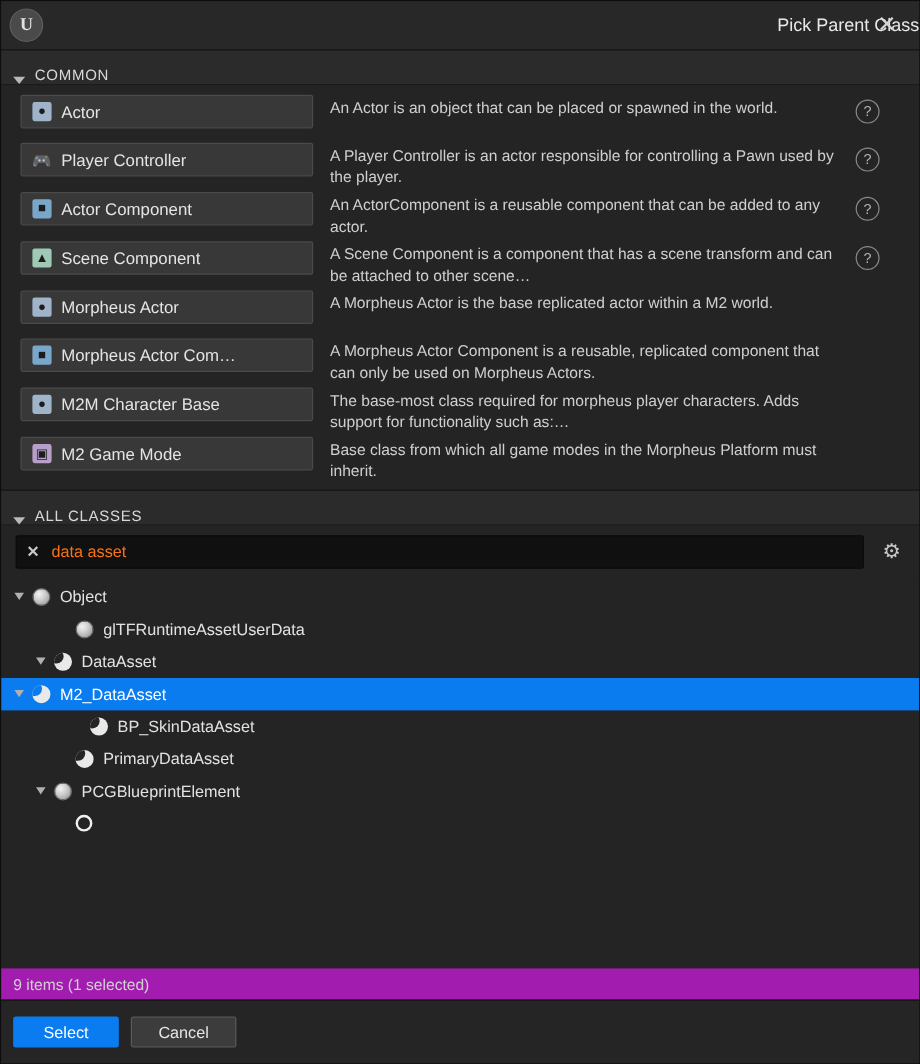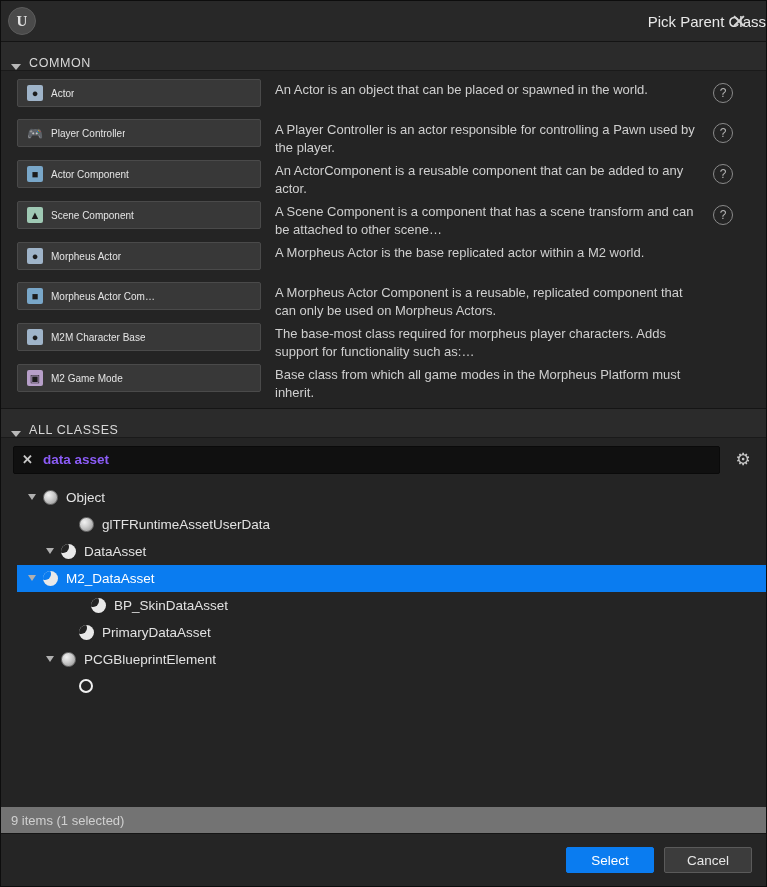--- a/index.html
+++ b/index.html
@@ -115,21 +115,21 @@
   }
   .class-btn .ico {
     width: 18px; height: 18px;
     margin-right: 7px;
     display: flex; align-items: center; justify-content: center;
     font-size: 13px;
     color: #cfcfcf;
     flex: none;
   }
   .class-btn .lbl {
-    font-size: 10px;
+    font-size: 14px;
     color: #e4e4e4;
     white-space: nowrap;
     overflow: hidden;
   }
   .desc {
     flex: 1;
     font-size: 13px;
     color: #cfcfcf;
     line-height: 1.35;
     padding-top: 2px;
@@ -166,44 +166,42 @@
     align-items: center;
     padding-left: 8px;
   }
   .search-clear {
     color: #c9c9c9;
     font-size: 13px;
     margin-right: 10px;
     font-weight: bold;
   }
   .search-value {
-    color: #8b5cf6;
+    color: #f97316;
     font-size: 13.5px;
-    font-weight: bold;
   }
   .gear {
     width: 26px; height: 26px;
     margin-left: 10px;
     display: flex; align-items: center; justify-content: center;
     color: #c8c8c8;
     font-size: 17px;
   }
   
   .tree {
     background: #242424;
     flex: 1;
     overflow: hidden;
     padding-top: 2px;
   }
   .tree-row {
     display: flex;
     align-items: center;
     height: 27px;
     padding-left: 8px;
-    margin-left: 16px;
   }
   .tree-row.selected {
     background: #0a7cf0;
   }
   .tw {
     width: 14px; height: 14px;
     display: flex; align-items: center; justify-content: center;
     flex: none;
     margin-right: 2px;
   }
@@ -227,31 +225,31 @@
   }
   .tree-row.selected .tree-label { color: #ffffff; }
   
   .status {
     height: 26px;
     display: flex;
     align-items: center;
     padding-left: 10px;
     font-size: 13px;
     color: #d0d0d0;
-    background: #737373;
+    background: #a21caf;
     flex: none;
   }
   
   .footer {
     height: 52px;
     background: #252525;
     border-top: 1px solid #151515;
     display: flex;
     align-items: center;
-    justify-content: flex-end;
+    justify-content: flex-start;
     padding-right: 14px;
     flex: none;
   }
   .btn {
     height: 26px;
     min-width: 88px;
     border-radius: 2px;
     display: flex; align-items: center; justify-content: center;
     font-size: 13.5px;
     margin-left: 10px;

